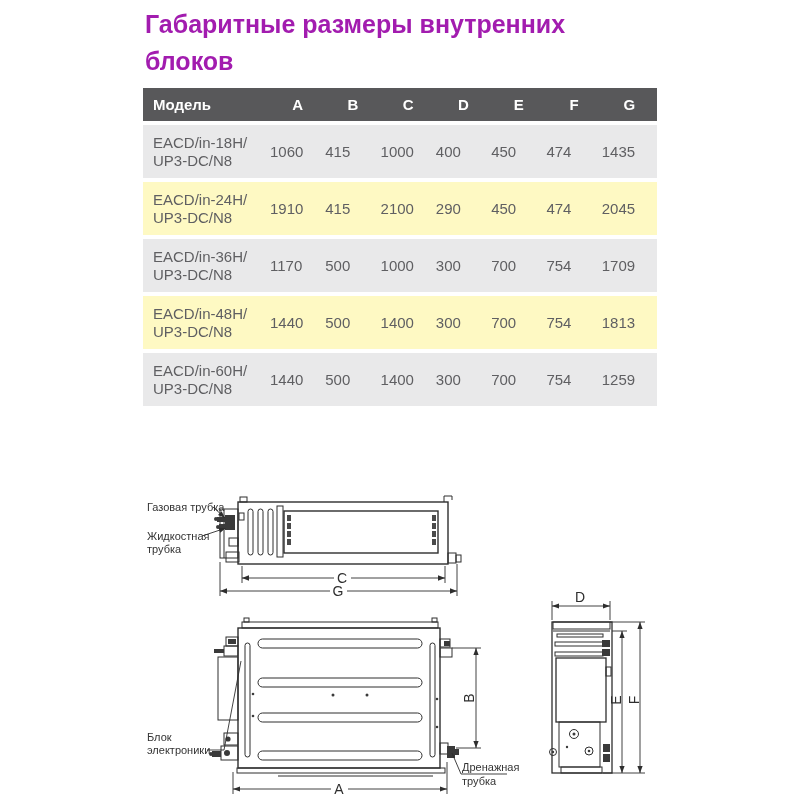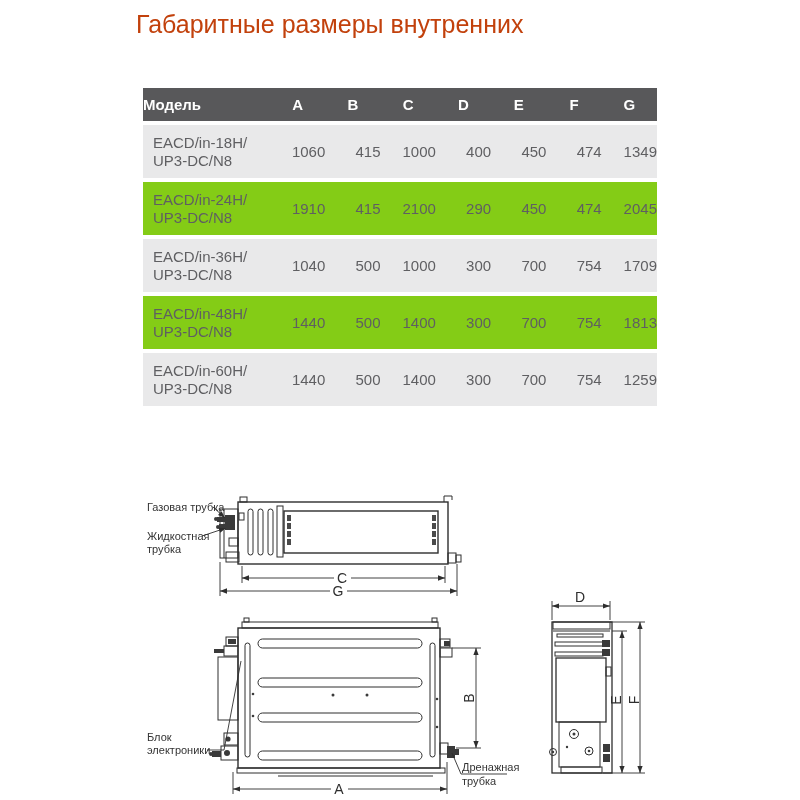--- a/index.html
+++ b/index.html
@@ -2,50 +2,51 @@
 <html><head>
 <meta charset="utf-8">
 <style>
   * { margin:0; padding:0; box-sizing:border-box; }
   html,body { background:#fff; }
   body {
     width:800px; height:800px; position:relative; overflow:hidden;
     font-family:"Liberation Sans", sans-serif;
   }
   .title {
-    position:absolute; left:136px; top:6px; width:540px;
-    font-size:25px; font-weight:400; color:#c2410c; line-height:37px;
+    position:absolute; left:145px; top:6px; width:540px;
+    font-size:25px; font-weight:700; color:#a21caf; line-height:37px;
   }
   .dims-table { position:absolute; left:143px; top:88px; width:514px; }
   .thead {
     display:grid; grid-template-columns:127px repeat(7,1fr);
     background:#58585a; color:#fff; height:33px; align-items:center;
     font-size:15px; font-weight:700;
   }
-  .thead .model-h { }
+  .thead .model-h { padding-left:10px; }
   .col-h { text-align:center; }
   .trow {
     display:grid; grid-template-columns:127px repeat(7,1fr);
     height:53px; margin-top:4px; align-items:center;
     font-size:15px; color:#5f5f62;
   }
   .trow.odd  { background:#e9e9ea; }
-  .trow.even { background:#84cc16; }
+  .trow.even { background:#fef9c3; }
   .model-cell { padding-left:10px; line-height:18px; }
-  .val { text-align:right; }
+  .val { text-align:left; }
   svg.drawing { position:absolute; left:0; top:0; }
   svg text { font-family:"Liberation Sans", sans-serif; fill:#333; }
   .lbl { font-size:11px; }
   .dim { font-size:14px; fill:#2e2e2e; }
 </style>
 </head>
 <body>
 
 <div class="title">
   <div>Габаритные размеры внутренних</div>
+  <div>блоков</div>
 </div>
 
 <div class="dims-table">
   <div class="thead">
     <div class="model-h">Модель</div>
     <div class="col-h">A</div>
     <div class="col-h">B</div>
     <div class="col-h">C</div>
     <div class="col-h">D</div>
     <div class="col-h">E</div>
@@ -57,21 +58,21 @@
     <div class="model-cell">
       <span>EACD/in-18H/</span><br>
       <span>UP3-DC/N8</span>
     </div>
     <div class="val">1060</div>
     <div class="val">415</div>
     <div class="val">1000</div>
     <div class="val">400</div>
     <div class="val">450</div>
     <div class="val">474</div>
-    <div class="val">1349</div>
+    <div class="val">1435</div>
   </div>
 
   <div class="trow even">
     <div class="model-cell">
       <span>EACD/in-24H/</span><br>
       <span>UP3-DC/N8</span>
     </div>
     <div class="val">1910</div>
     <div class="val">415</div>
     <div class="val">2100</div>
@@ -79,21 +80,21 @@
     <div class="val">450</div>
     <div class="val">474</div>
     <div class="val">2045</div>
   </div>
 
   <div class="trow odd">
     <div class="model-cell">
       <span>EACD/in-36H/</span><br>
       <span>UP3-DC/N8</span>
     </div>
-    <div class="val">1040</div>
+    <div class="val">1170</div>
     <div class="val">500</div>
     <div class="val">1000</div>
     <div class="val">300</div>
     <div class="val">700</div>
     <div class="val">754</div>
     <div class="val">1709</div>
   </div>
 
   <div class="trow even">
     <div class="model-cell">

